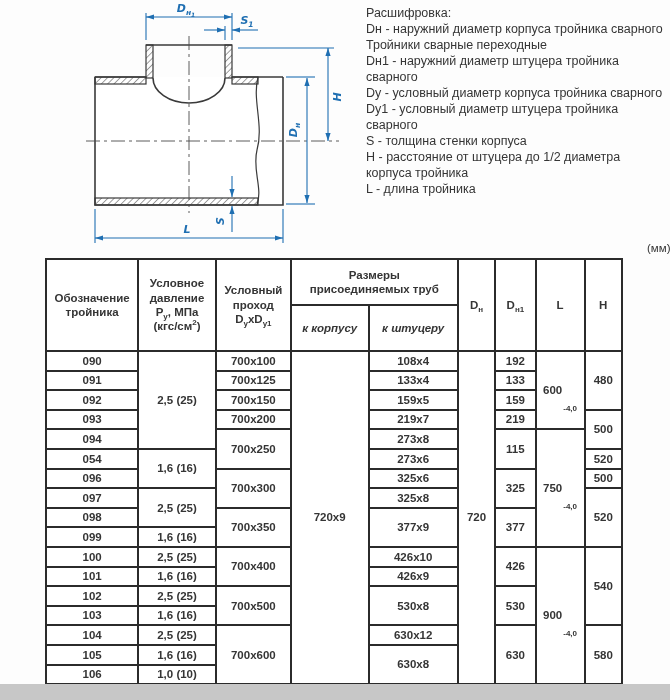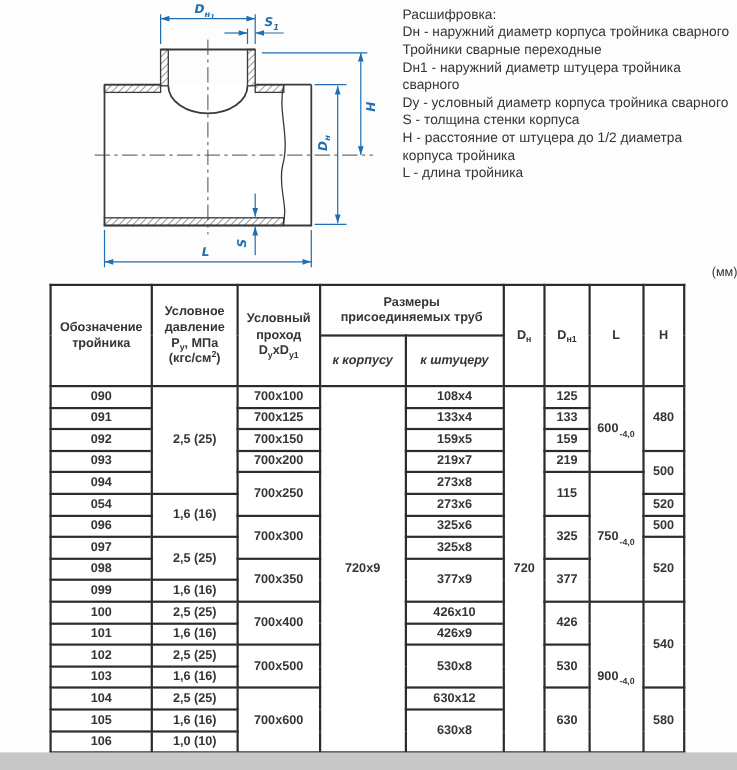--- a/index.html
+++ b/index.html
@@ -21,21 +21,21 @@
   .tbl-wrap{position:absolute;left:45px;top:258px;}
   table{border-collapse:collapse;table-layout:fixed;width:578px;background:#fff;}
   th,td{border:2px solid var(--border);font-weight:bold;font-size:11.5px;line-height:1.25;
         text-align:center;vertical-align:middle;padding:0;color:var(--ink);background:#fff;
         font-family:"Liberation Sans",sans-serif;}
   thead tr.tier1 th{height:44px;}
   thead tr.tier2 th{height:44px;font-style:italic;}
   tbody tr{height:19.6px;}
   sub{font-size:8px;line-height:0;}
   sup{font-size:8px;line-height:0;}
-  .tol{font-size:8px;position:relative;top:4px;margin-left:1px;}
+  .tol{font-size:8px;position:relative;top:17px;margin-left:1px;}
   .bottom-bar{position:absolute;left:0;top:684px;width:670px;height:16px;background:var(--bar);}
   svg text{font-family:"DejaVu Sans",sans-serif;}
 </style>
 </head>
 <body>
 
 <div class="page">
 
   <svg class="diagram" width="365" height="252" viewBox="0 0 365 252">
     <defs>
@@ -110,20 +110,21 @@
     <text x="187" y="233" text-anchor="middle" font-size="11" font-weight="bold" font-style="italic" fill="var(--accent)"><tspan>L</tspan></text>
   </svg>
 
   <div class="legend">
     <div class="legend-line">Расшифровка:</div>
     <div>
         <div class="legend-line">Dн - наружний диаметр корпуса тройника сварного</div>
         <div class="legend-line">Тройники сварные переходные</div>
         <div class="legend-line">Dн1 - наружний диаметр штуцера тройника сварного</div>
         <div class="legend-line">Dу - условный диаметр корпуса тройника сварного</div>
+        <div class="legend-line">Dу1 - условный диаметр штуцера тройника сварного</div>
         <div class="legend-line">S - толщина стенки корпуса</div>
         <div class="legend-line">H - расстояние от штуцера до 1/2 диаметра корпуса тройника</div>
         <div class="legend-line">L - длина тройника</div>
       </div>
   </div>
 
   <div class="units-note">(мм)</div>
 
   <div class="tbl-wrap">
     <table>
@@ -155,21 +156,21 @@
         </tr>
       </thead>
       <tbody>
           <tr>
             <td>090</td>
             <td rowspan="5">2,5 (25)</td>
             <td>700x100</td>
             <td rowspan="17">720x9</td>
             <td>108x4</td>
             <td rowspan="17">720</td>
-            <td>125</td>
+            <td>192</td>
             <td rowspan="4">600<span class="tol">-4,0</span></td>
             <td rowspan="3">480</td>
           </tr>
           <tr>
             <td>091</td>
             <td>700x125</td>
             <td>133x4</td>
             <td>133</td>
           </tr>
           <tr>

